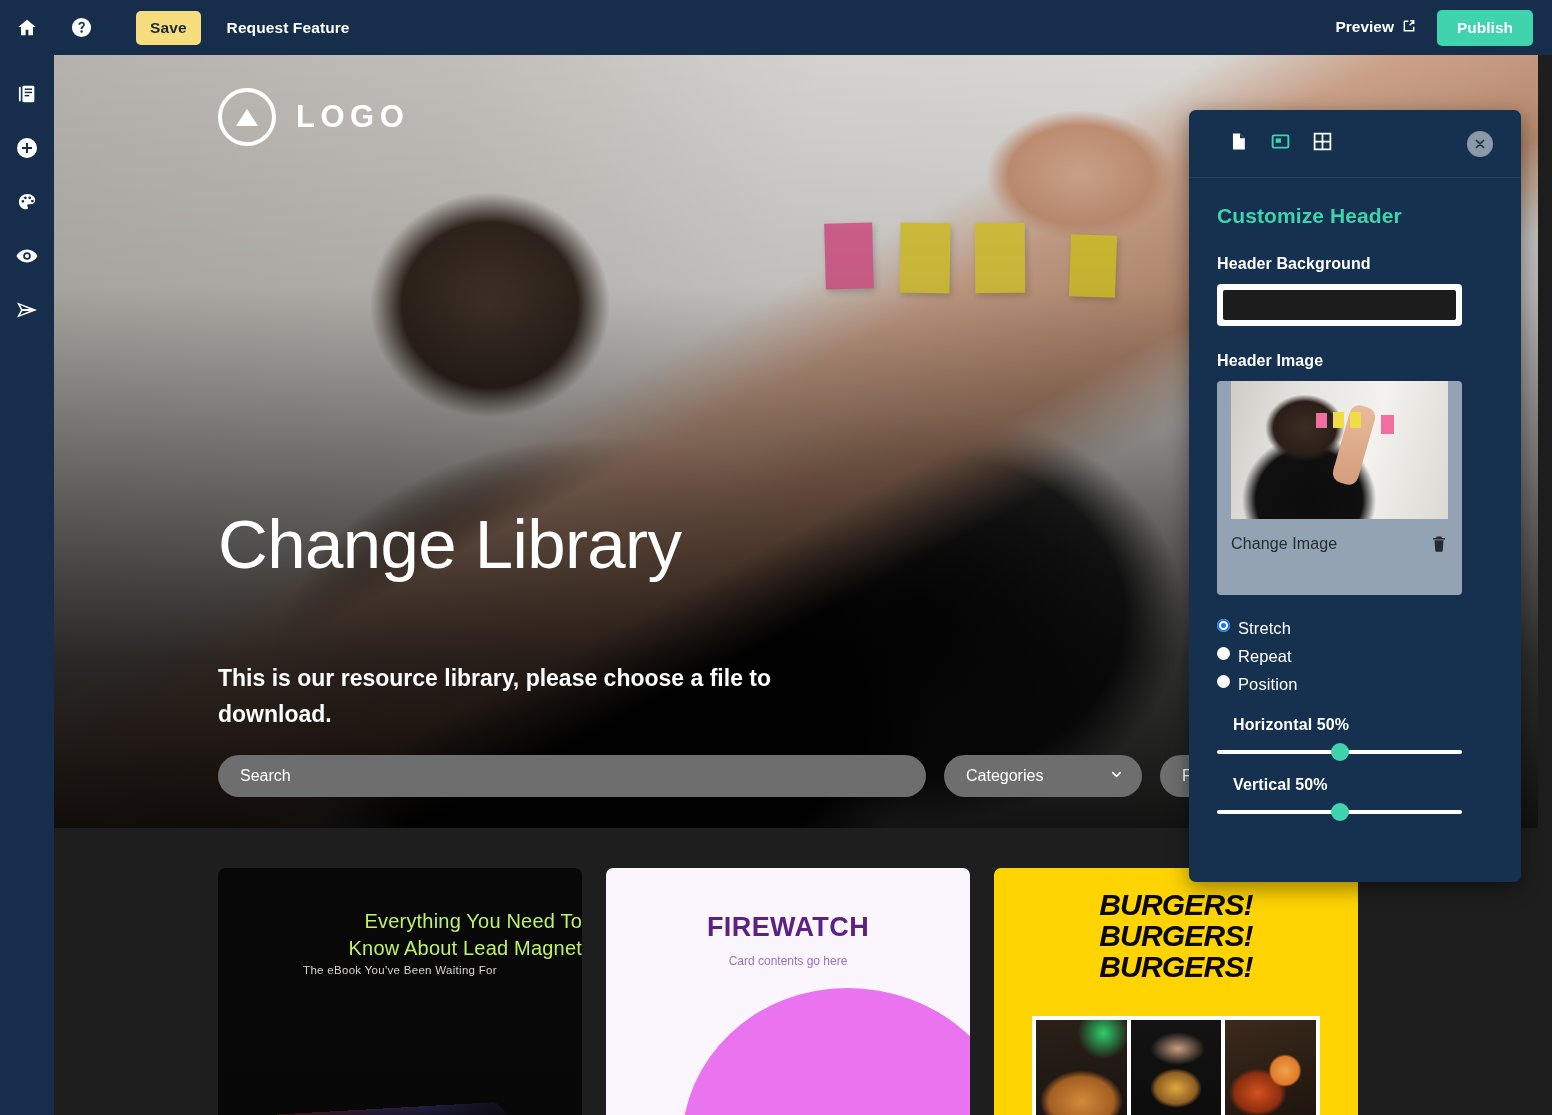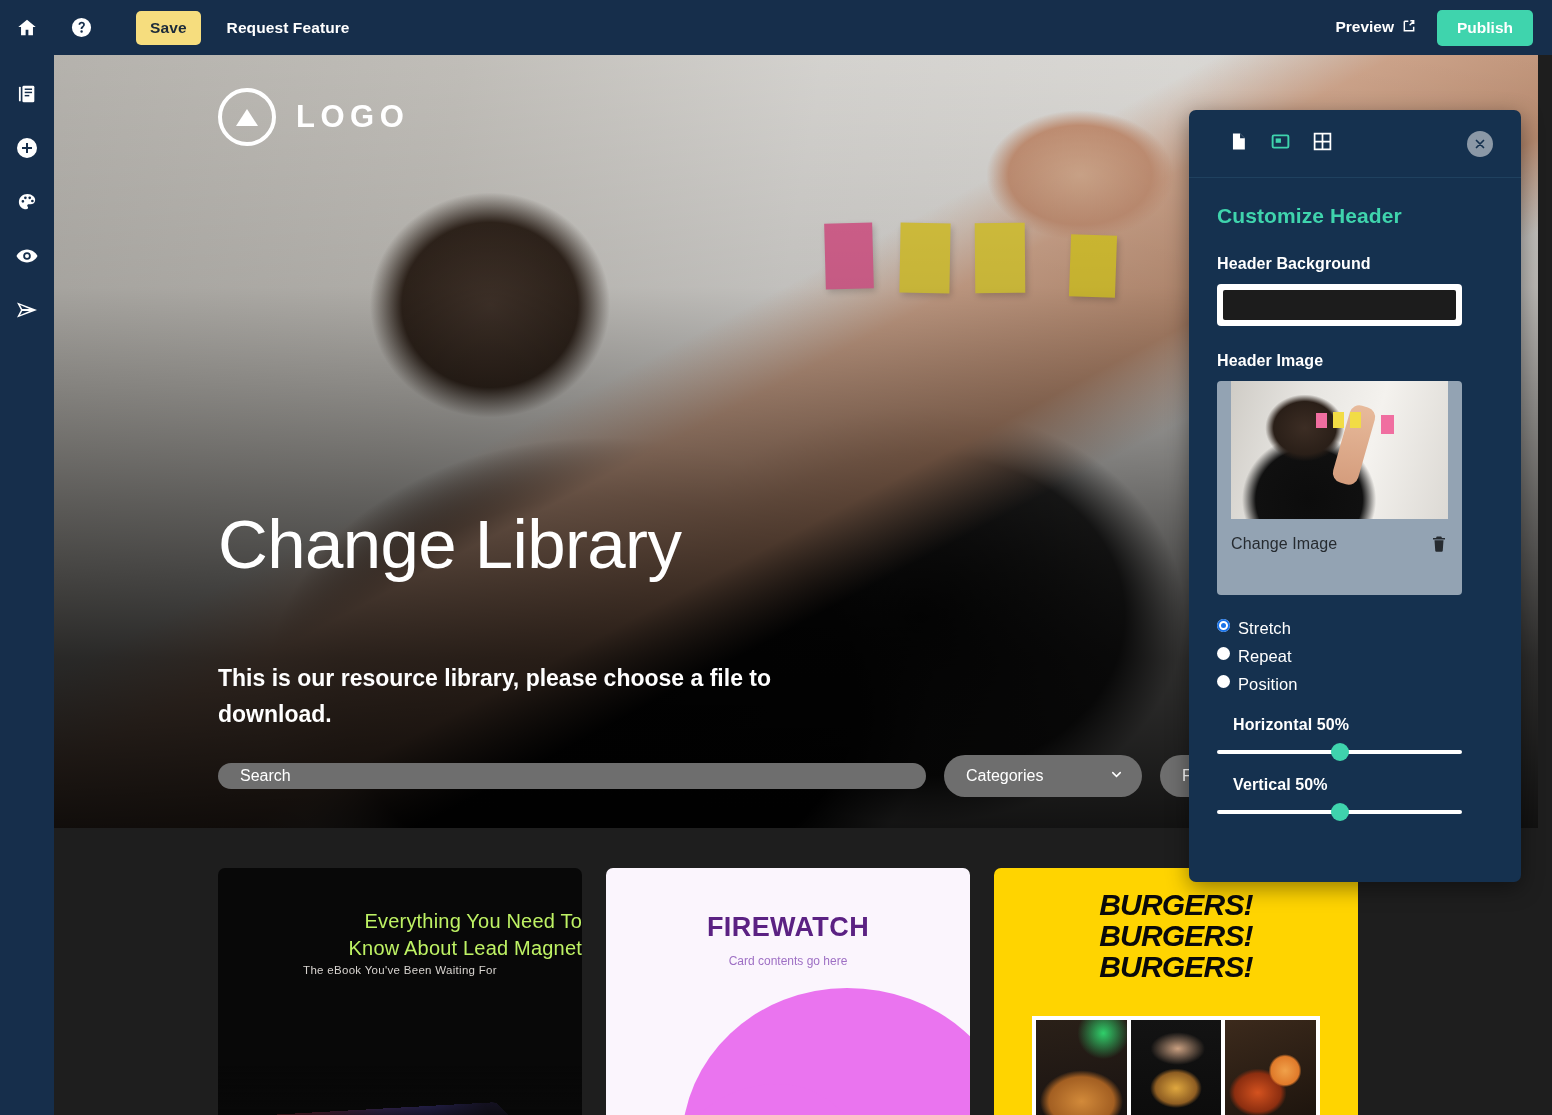--- a/index.html
+++ b/index.html
@@ -167,21 +167,21 @@
     width: 580px;
     color: #ffffff; font-size: 23px; font-weight: 700;
     line-height: 1.55;
     margin-top: 48px;
   }
   #filter-row {
     position: absolute; top: 700px; left: 178px;
     display: flex; align-items: center; gap: 18px;
   }
   #search-input {
-    width: 708px; height: 26px;
+    width: 708px; height: 42px;
     border-radius: 21px;
     background: #6e6e6e;
     border: none;
     color: #e5e5e5;
     font-size: 16px;
     padding: 0 22px;
     font-family: "Liberation Sans", sans-serif;
   }
   #search-input::placeholder { color: #ffffff; opacity: 1; }
   .select-pill {

